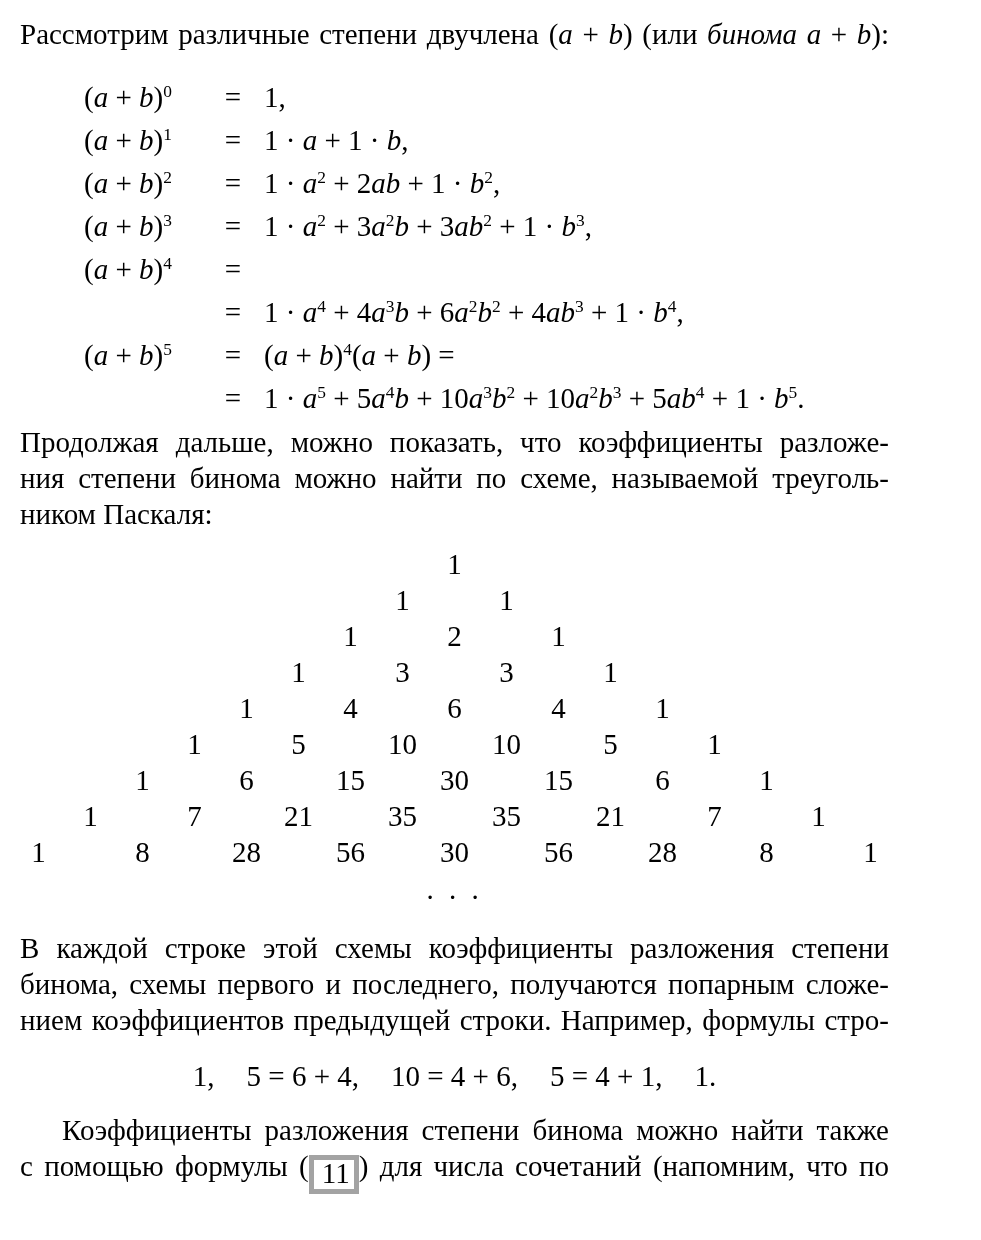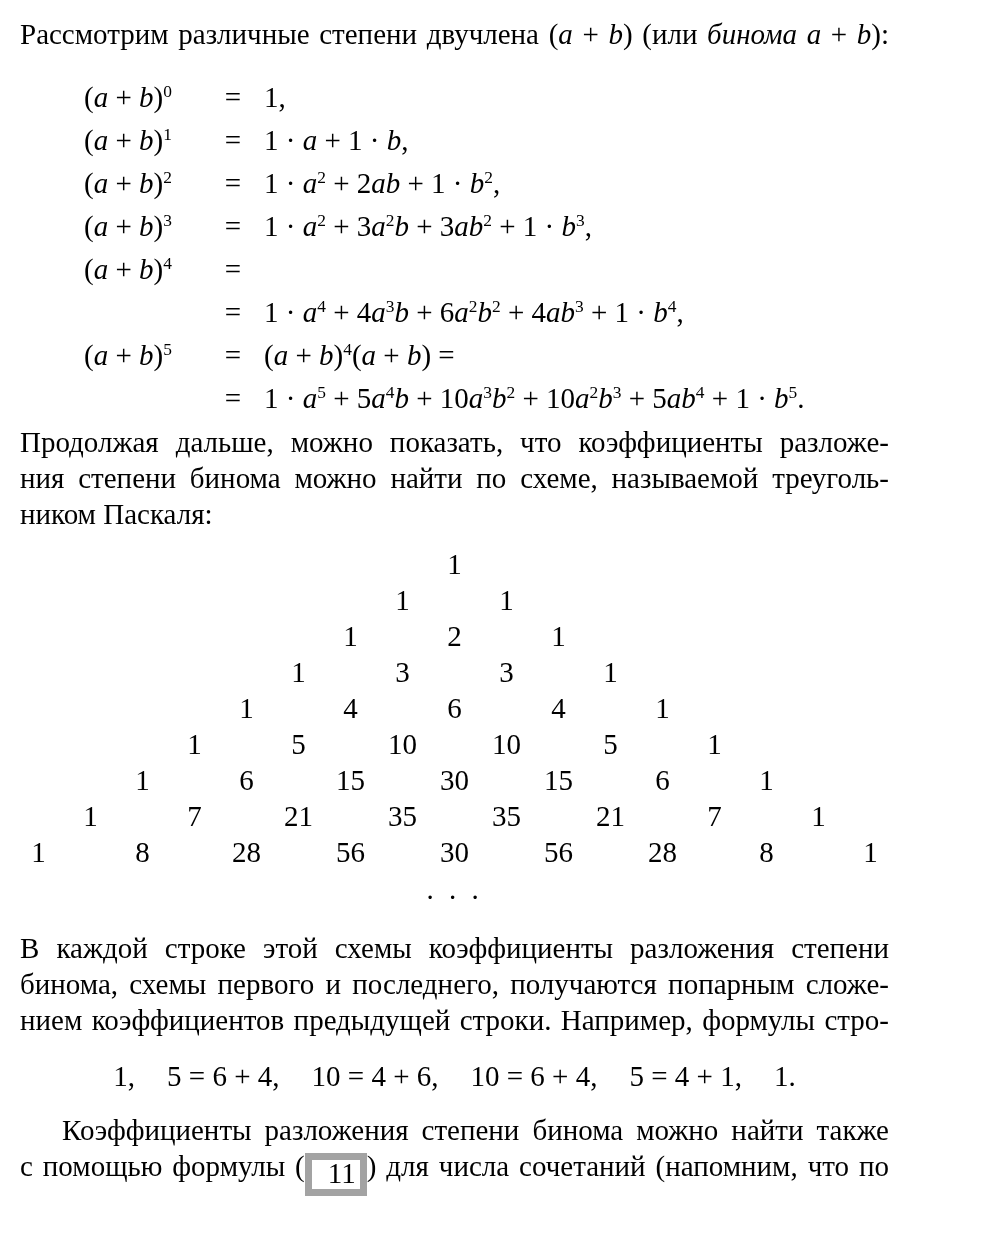--- a/index.html
+++ b/index.html
@@ -33,22 +33,22 @@
   .p-after-tri { margin-top: 24px; }
 
   
   .sixth { display: flex; justify-content: center; gap: 32px; margin-top: 18px; height: 40px; line-height: 40px; }
 
   .closing { margin-top: 16px; }
 
   
   .ref-box {
     display: inline-block;
-    border: 7px solid #a3a3a3;
-    padding: 0 4px 2px 16px;
+    border: 5px solid #a3a3a3;
+    padding: 0 4px 2px 8px;
     line-height: 27px;
     vertical-align: -7px;
     cursor: pointer;
   }
 </style>
 </head>
 <body>
 
 <div class="page">
 
@@ -172,21 +172,20 @@
   <div class="p-after-tri">
     <div class="line jl">В каждой строке этой схемы коэффициенты разложения степени</div>
     <div class="line jl">бинома, схемы первого и последнего, получаются попарным сложе-</div>
     <div class="line jl">нием коэффициентов предыдущей строки. Например, формулы стро-</div>
   </div>
 
   <div class="sixth">
     <span>1,</span>
     <span>5 = 6 + 4,</span>
     <span>10 = 4 + 6,</span>
-    <span>10 = 6 + 4,</span>
     <span>5 = 4 + 1,</span>
     <span>1.</span>
   </div>
 
   <div class="closing">
     <div class="line jl indent">Коэффициенты разложения степени бинома можно найти также</div>
     <div class="line jl"><span>с помощью формулы (</span><span class="ref-box"><span>11</span></span><span>) для числа сочетаний (напомним, что по</span></div>
   </div>
 
 </div>

